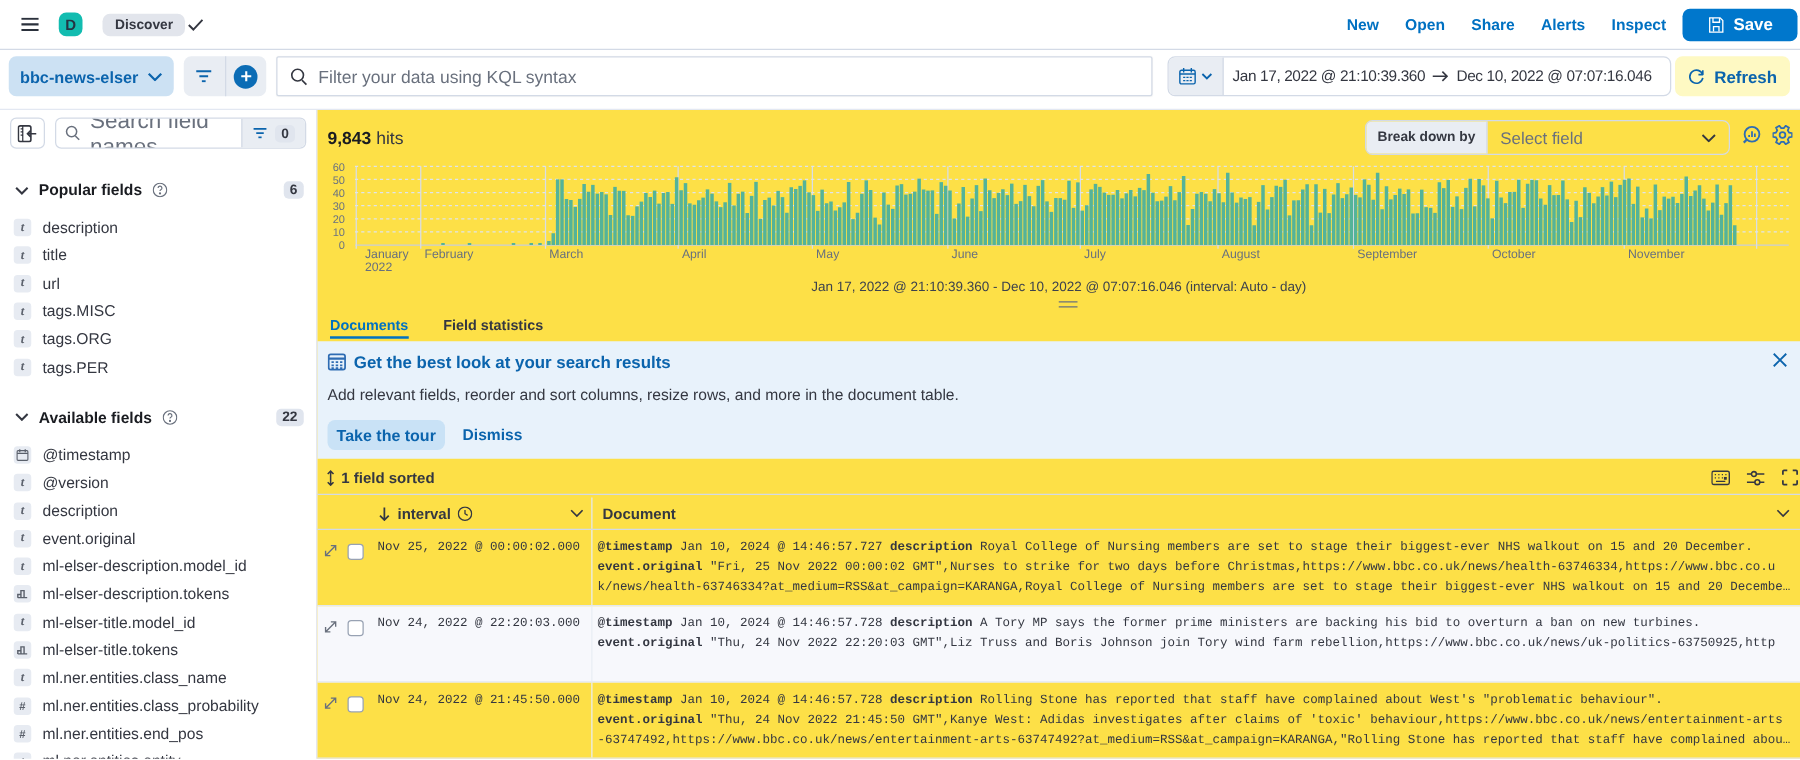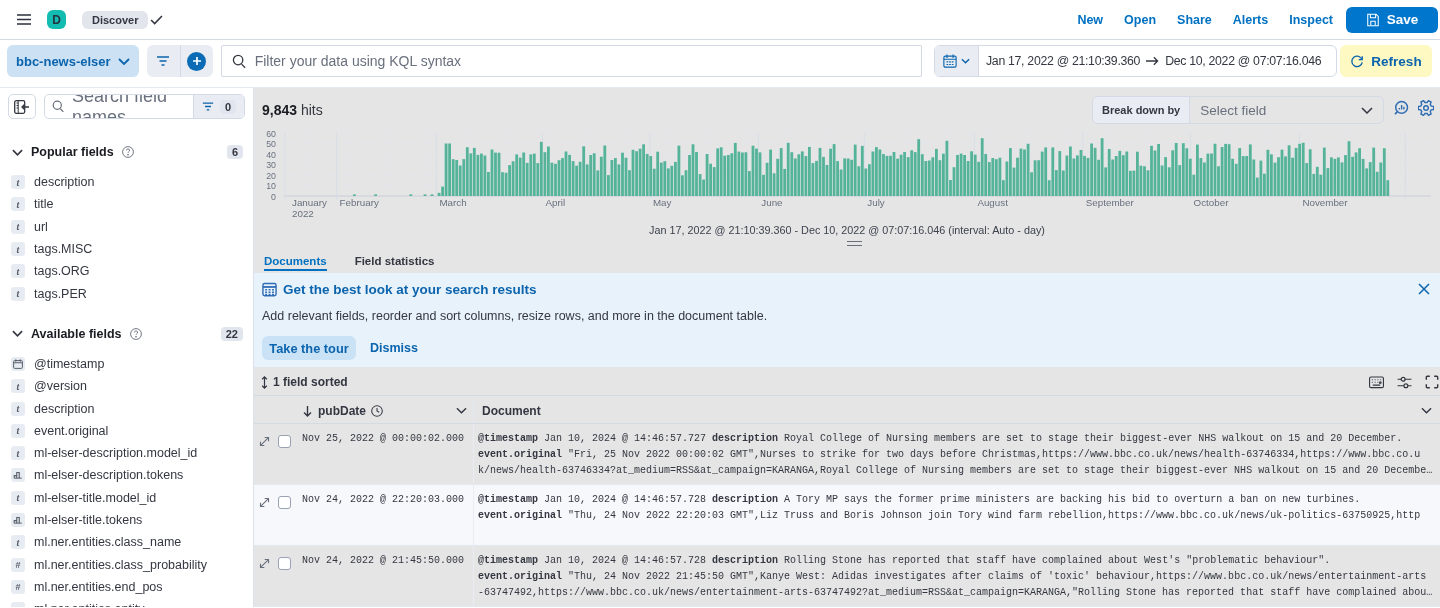--- a/index.html
+++ b/index.html
@@ -41,21 +41,21 @@
 .sb-search .fend { width:51px; height:100%; background:#e9edf3; display:flex; align-items:center; justify-content:center; gap:6px; border-left:1px solid #d3dae6;}
 .badge { background:#e0e5ee; border-radius:4px; font-size:11px; font-weight:700; color:#343741;
   padding:1px 5px; }
 .sechead { display:flex; align-items:center; gap:8px; margin:26px 2px 12px 4px; }
 .sechead .t { font-size:12.5px; font-weight:700; color:#1a1c21; }
 .sechead .badge { margin-left:auto; }
 .frow { display:flex; align-items:center; gap:9px; height:22.3px; padding-left:3px; }
 .frow .fname { font-size:12.5px; color:#343741; }
 .tok { width:14px; height:14px; border-radius:3px; background:#e7ebf2; color:#5a606b;
   display:flex; align-items:center; justify-content:center; font-size:10px; font-style:italic; font-weight:700; font-family:"Liberation Serif",serif;}
-.main { flex:1; position:relative; background:#e5e5e5; }
+.main { flex:1; position:relative; background:#fde047; }
 .hits { position:absolute; left:8px; top:14px; font-size:14px; }
 .hits b { font-weight:700; color:#1a1c21; }
 .breakdown { position:absolute; right:56px; top:8px; height:28px; width:292px; border:1px solid #d3dae6; border-radius:6px;
   display:flex; align-items:center; overflow:hidden; }
 .breakdown .lbl { background:#e9edf3; height:100%; display:flex; align-items:center; padding:0 9px;
   font-size:11px; font-weight:700; border-right:1px solid #d3dae6; }
 .breakdown .sel { flex:1; display:flex; align-items:center; padding:0 10px; color:#69707d; font-size:13.5px; }
 .interval { position:absolute; top:136px; width:100%; text-align:center; font-size:10.8px; color:#3d424d; }
 .rhandle { position:absolute; top:153px; left:50%; width:15px; border-top:1px solid #69707d; border-bottom:1px solid #69707d; height:5px; }
 .tabs { position:absolute; top:167px; left:10px; display:flex; gap:28px; font-size:11.5px; font-weight:700; }
@@ -689,21 +689,21 @@
         <svg width="14" height="14" viewBox="0 0 16 16" fill="none" stroke="#343741" stroke-width="1.6">
             <path d="M1.5 5.5v-3a1 1 0 0 1 1-1h3M10.5 1.5h3a1 1 0 0 1 1 1v3M14.5 10.5v3a1 1 0 0 1-1 1h-3M5.5 14.5h-3a1 1 0 0 1-1-1v-3"></path>
           </svg>
       </div>
     </div>
     <div class="ghead">
       <div class="c1">
         <svg width="11" height="12" viewBox="0 0 10 12" fill="none" stroke="#343741" stroke-width="1.4">
             <path d="M5 1v10M1.5 7.5L5 11l3.5-3.5"></path>
           </svg>
-        <span class="nm">pubDate</span>
+        <span class="nm">interval</span>
         <svg width="12" height="12" viewBox="0 0 14 14" fill="none" stroke="#343741" stroke-width="1.2">
             <circle cx="7" cy="7" r="6.2"></circle>
             <path d="M7 3.5V7l2.5 1.5"></path>
           </svg>
         <svg class="chev1" width="11" height="7" viewBox="0 0 12 7" fill="none" stroke="#343741" stroke-width="1.5">
             <path d="M1 1l5 5 5-5"></path>
           </svg>
       </div>
       <div class="c2">
         <span class="nm">Document</span>

